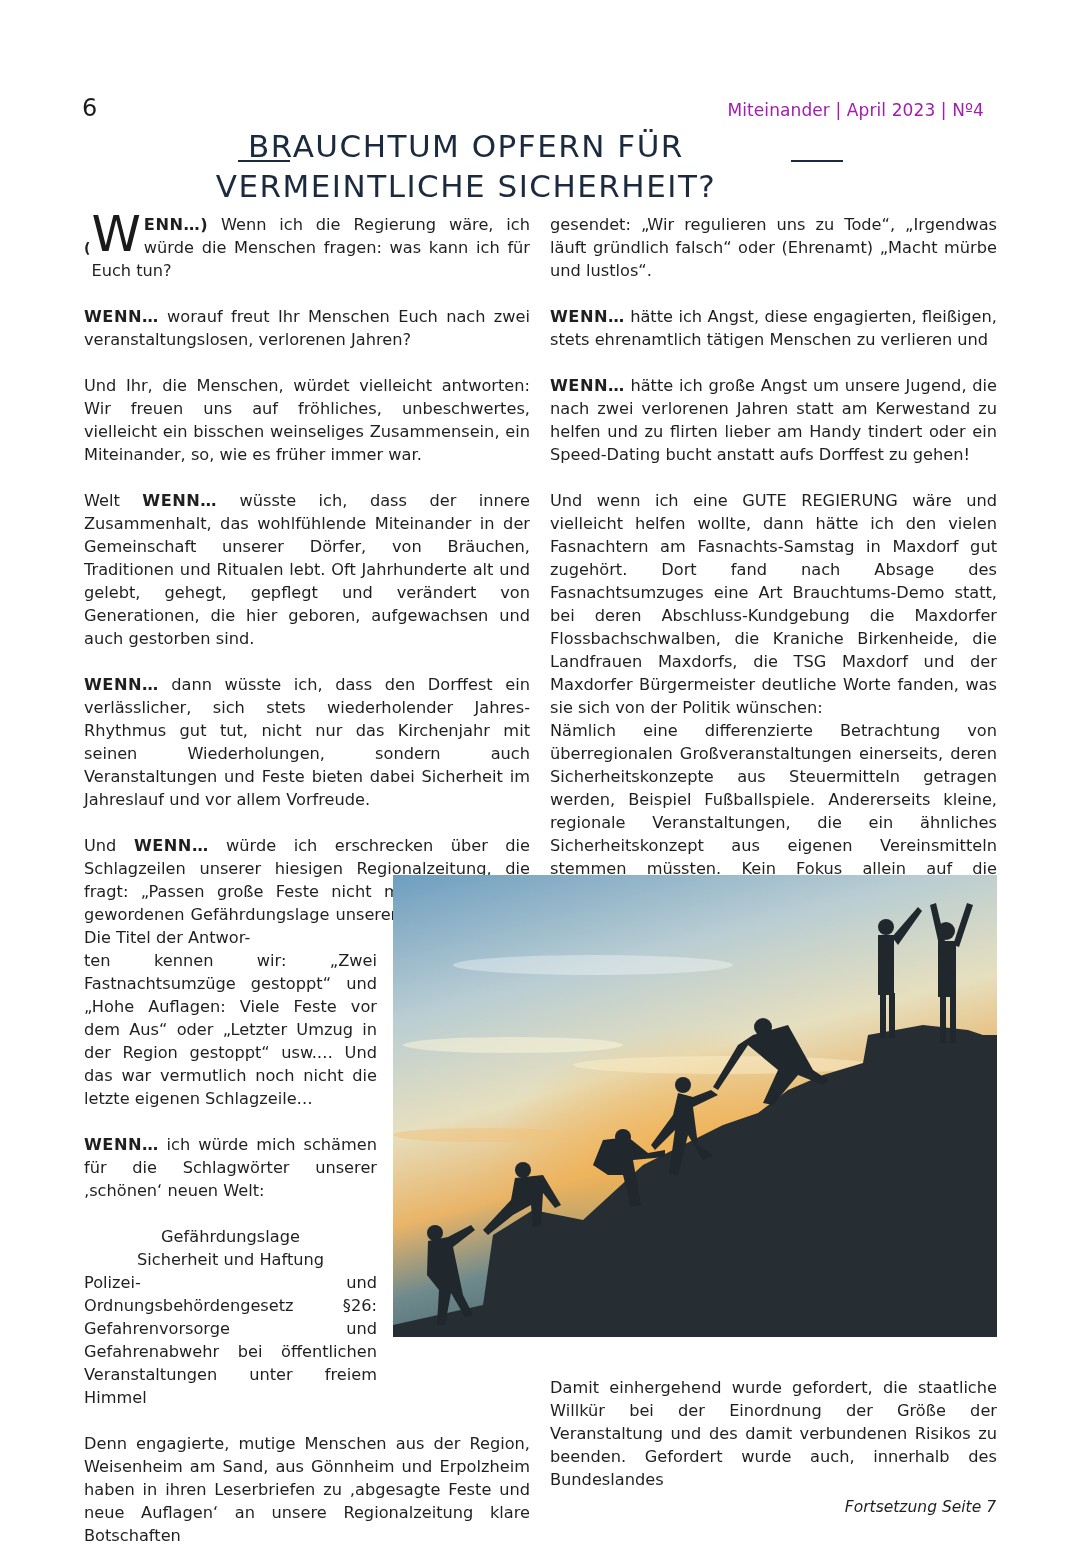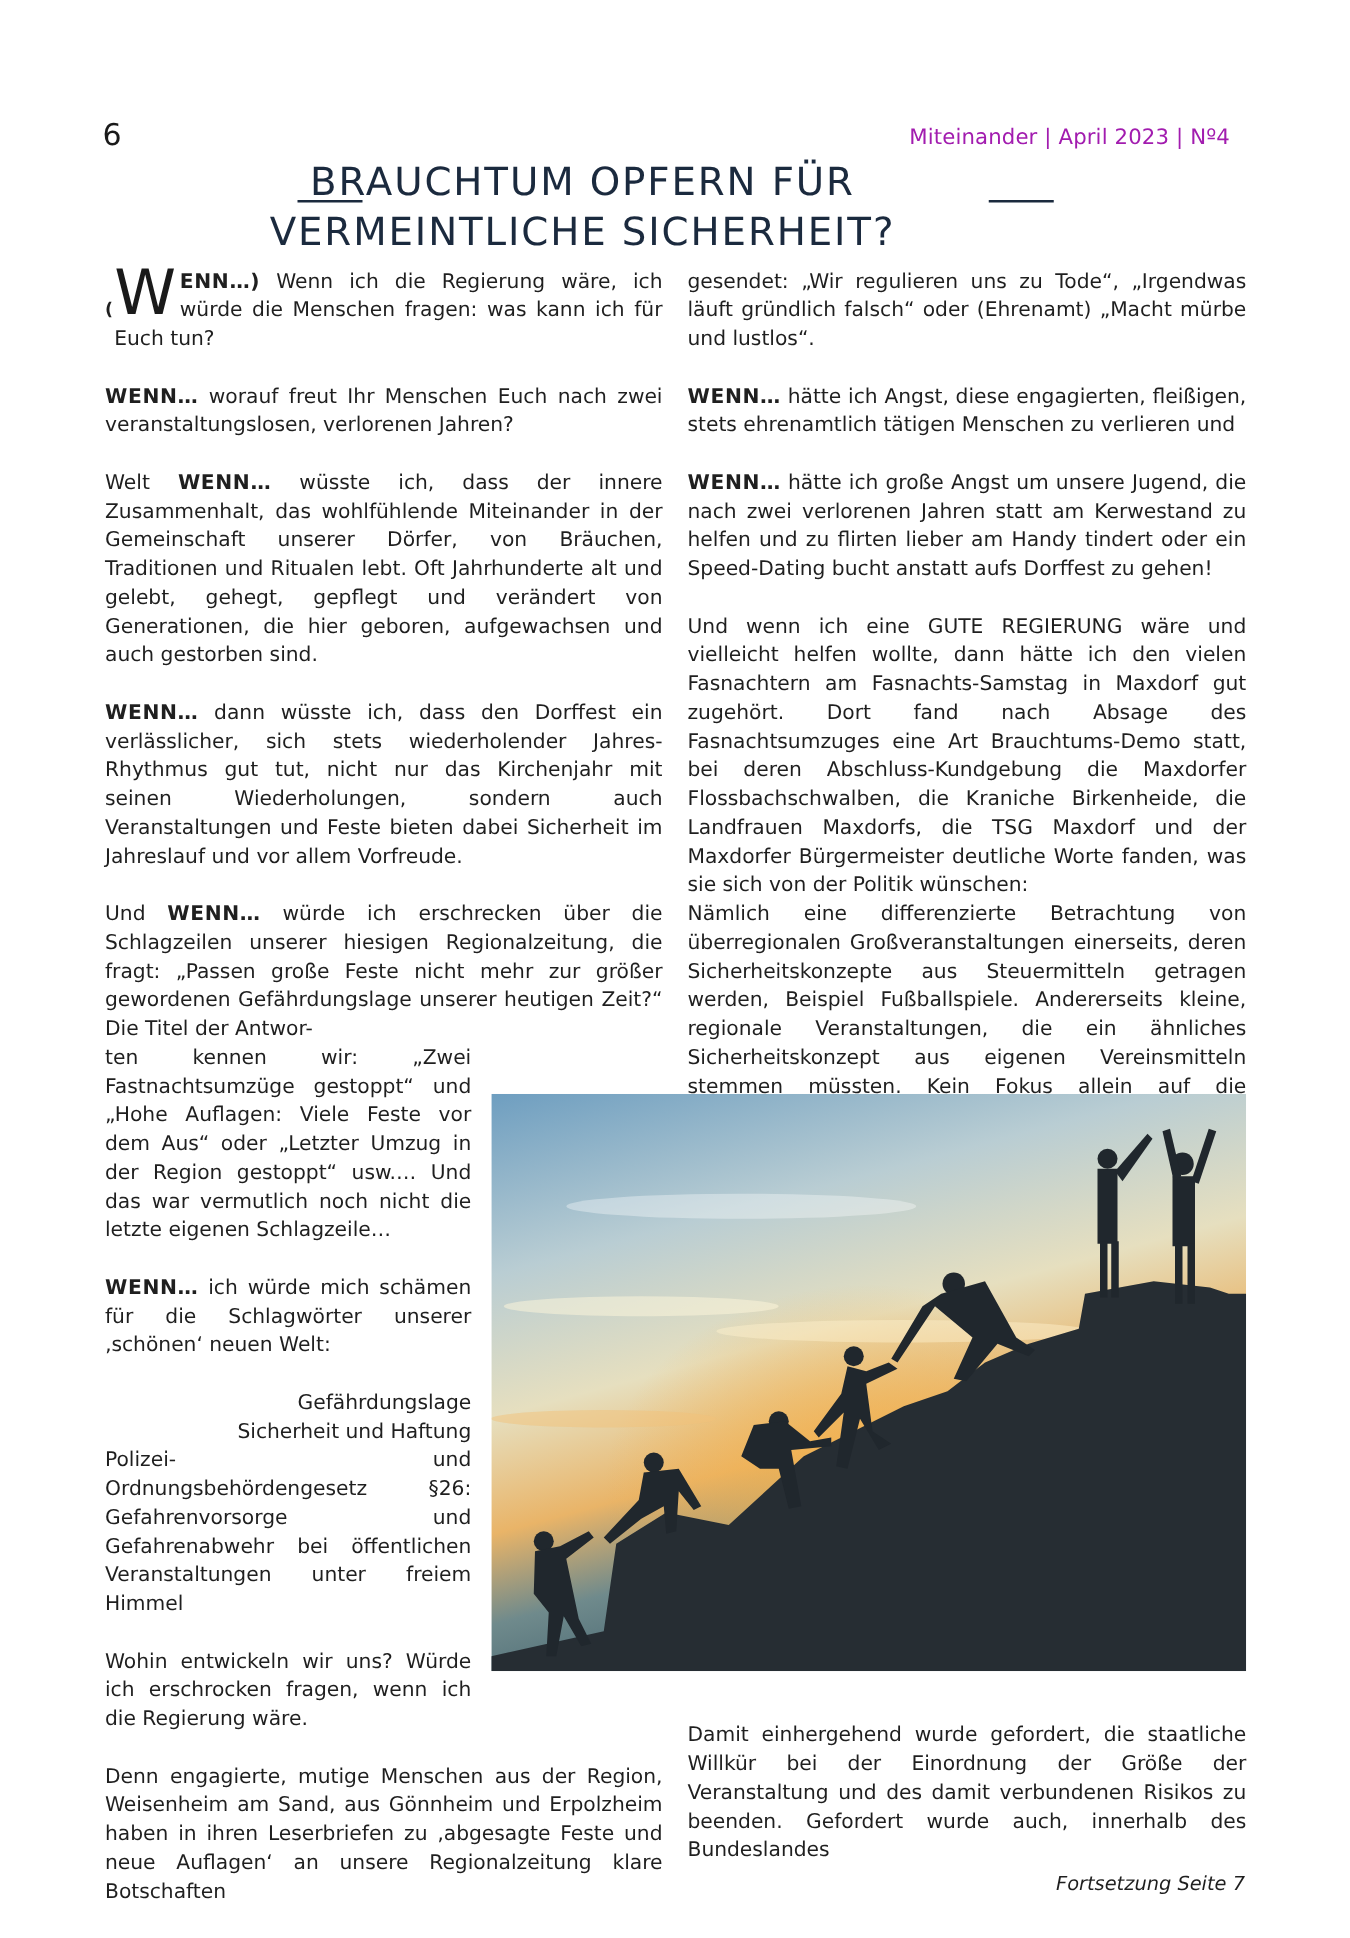--- a/index.html
+++ b/index.html
@@ -20,21 +20,21 @@
   .right-col { left: 550px; top: 213px; width: 447px; }
   .narrow { width: 293px; }
   .dropcap-para { position: relative; padding-left: 0; }
   .dropcap { float: left; font-size: 50px; line-height: 42px; margin: 0 3px 0 0; color: #1a1a1a; font-weight: 400; }
   .paren { font-weight: 700; font-size: 14px; }
   .photo { position: absolute; left: 393px; top: 875px; width: 604px; height: 462px; overflow: hidden; }
   .photo svg { display: block; }
   .right-bottom { position: absolute; left: 550px; top: 1328px; width: 447px; font-size: 16.2px; line-height: 23px; text-align: justify; margin-top: 48px; }
   .right-bottom p { margin: 0; }
   .continue { position: absolute; right: 84px; top: 1498px; font-style: italic; font-size: 15.5px; color: #1f1f1f; }
-  .nojust { text-align: right; }
+  .nojust { text-align: center; }
 </style>
 </head>
 <body>
 
 <div class="page-num">6</div>
 <div class="masthead">Miteinander | April 2023 | Nº4</div>
 
 <div class="rule left"></div>
 <div class="rule right"></div>
 <div class="title-wrap">
@@ -44,32 +44,32 @@
   </h1>
 </div>
 
 <div class="col left-col">
   <p class="dropcap-para">
     <span class="paren" style="float:left; margin-top:24px; margin-right:1px;">(</span>
     <span class="dropcap">W</span>
     <b>ENN…)</b><span> Wenn ich die Regierung wäre, ich würde die Menschen fragen: was kann ich für Euch tun?</span>
   </p>
   <p><b>WENN…</b><span> worauf freut Ihr Menschen Euch nach zwei veranstaltungslosen, verlorenen Jahren?</span></p>
+  <p>Und Ihr, die Menschen, würdet vielleicht antworten: Wir freuen uns auf fröhliches, unbeschwertes, vielleicht ein bisschen weinseliges Zusammensein, ein Miteinander, so, wie es früher immer war.</p>
   <p><span>Welt </span><b>WENN…</b><span> wüsste ich, dass der innere Zusammenhalt, das wohlfühlende Miteinander in der Gemeinschaft unserer Dörfer, von Bräuchen, Traditionen und Ritualen lebt. Oft Jahrhunderte alt und gelebt, gehegt, gepflegt und verändert von Generationen, die hier geboren, aufgewachsen und auch gestorben sind.</span></p>
   <p><b>WENN…</b><span> dann wüsste ich, dass den Dorffest ein verlässlicher, sich stets wiederholender Jahres-Rhythmus gut tut, nicht nur das Kirchenjahr mit seinen Wiederholungen, sondern auch Veranstaltungen und Feste bieten dabei Sicherheit im Jahreslauf und vor allem Vorfreude.</span></p>
   <p style="margin-bottom:0"><span>Und </span><b>WENN…</b><span> würde ich erschrecken über die Schlagzeilen unserer hiesigen Regionalzeitung, die fragt: „Passen große Feste nicht mehr zur größer gewordenen Gefährdungslage unserer heutigen Zeit?“ Die Titel der Antwor-</span></p>
   <div class="narrow">
     <p>ten kennen wir: „Zwei Fastnachtsumzüge gestoppt“ und „Hohe Auflagen: Viele Feste vor dem Aus“ oder „Letzter Umzug in der Region gestoppt“ usw.… Und das war vermutlich noch nicht die letzte eigenen Schlagzeile…</p>
     <p><b>WENN…</b><span> ich würde mich schämen für die Schlagwörter unserer ‚schönen‘ neuen Welt:</span></p>
     <p>
       <span class="nojust" style="display:block">Gefährdungslage</span>
       <span class="nojust" style="display:block">Sicherheit und Haftung</span>
       <span style="display:block">Polizei- und Ordnungsbehördengesetz §26: Gefahrenvorsorge und Gefahrenabwehr bei öffentlichen Veranstaltungen unter freiem Himmel</span>
     </p>
-    <p>Wohin entwickeln wir uns? Würde ich erschrocken fragen, wenn ich die Regierung wäre.</p>
   </div>
   <p>Denn engagierte, mutige Menschen aus der Region, Weisenheim am Sand, aus Gönnheim und Erpolzheim haben in ihren Leserbriefen zu ‚abgesagte Feste und neue Auflagen‘ an unsere Regionalzeitung klare Botschaften</p>
 </div>
 
 <div class="col right-col">
   <p>gesendet: „Wir regulieren uns zu Tode“, „Irgendwas läuft gründlich falsch“ oder (Ehrenamt) „Macht mürbe und lustlos“.</p>
   <p><b>WENN…</b><span> hätte ich Angst, diese engagierten, fleißigen, stets ehrenamtlich tätigen Menschen zu verlieren und</span></p>
   <p><b>WENN…</b><span> hätte ich große Angst um unsere Jugend, die nach zwei verlorenen Jahren statt am Kerwestand zu helfen und zu flirten lieber am Handy tindert oder ein Speed-Dating bucht anstatt aufs Dorffest zu gehen!</span></p>
   <p style="margin-bottom:0">Und wenn ich eine GUTE REGIERUNG wäre und vielleicht helfen wollte, dann hätte ich den vielen Fasnachtern am Fasnachts-Samstag in Maxdorf gut zugehört. Dort fand nach Absage des Fasnachtsumzuges eine Art Brauchtums-Demo statt, bei deren Abschluss-Kundgebung die Maxdorfer Flossbachschwalben, die Kraniche Birkenheide, die Landfrauen Maxdorfs, die TSG Maxdorf und der Maxdorfer Bürgermeister deutliche Worte fanden, was sie sich von der Politik wünschen:</p>
   <p>Nämlich eine differenzierte Betrachtung von überregionalen Großveranstaltungen einerseits, deren Sicherheitskonzepte aus Steuermitteln getragen werden, Beispiel Fußballspiele. Andererseits kleine, regionale Veranstaltungen, die ein ähnliches Sicherheitskonzept aus eigenen Vereinsmitteln stemmen müssten. Kein Fokus allein auf die prestigeträchtigen Großveranstaltungen!</p>

